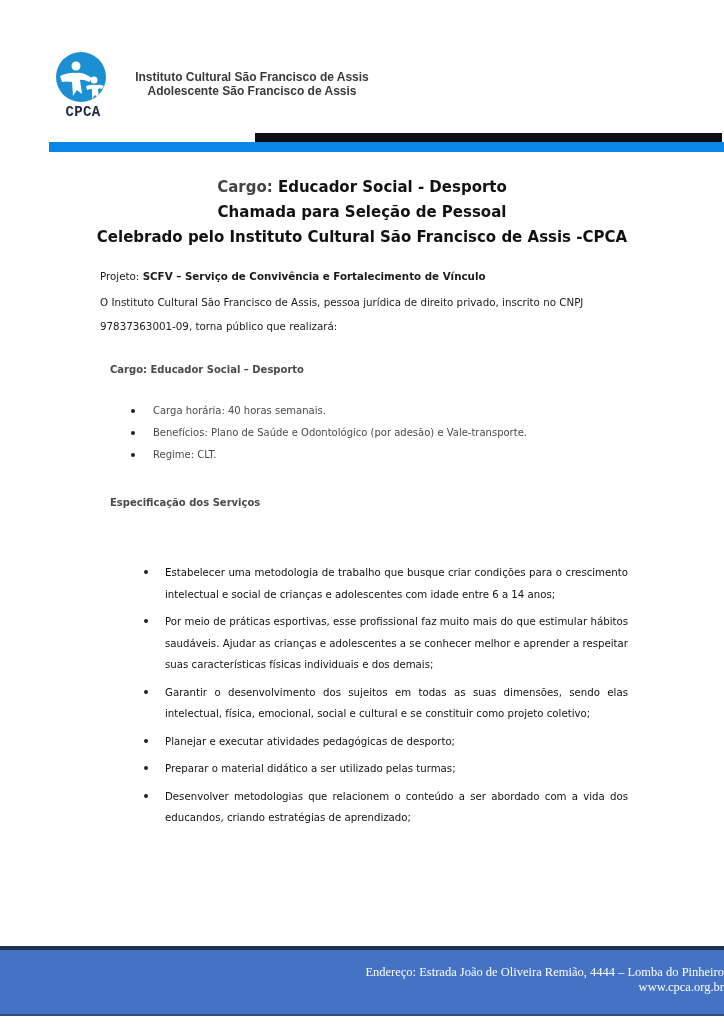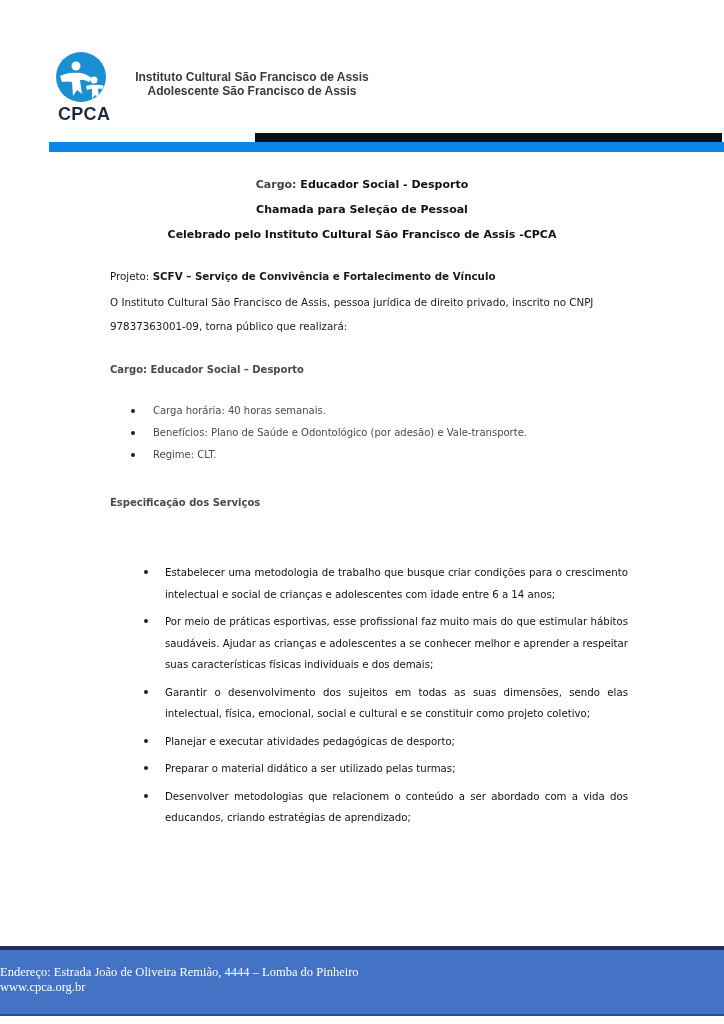--- a/index.html
+++ b/index.html
@@ -4,49 +4,49 @@
   <style>
     html, body { margin: 0; padding: 0; background: #ffffff; }
     body { width: 724px; height: 1024px; position: relative; overflow: hidden;
            font-family: "DejaVu Sans", sans-serif; color: #111; }
     .abs { position: absolute; }
 
     
     .logo { left: 56px; top: 52px; width: 50px; height: 50px; border-radius: 50%; background: #1b8fd2; overflow: hidden; }
     .logo svg { display: block; }
     .logo-text { left: 58px; top: 104px; width: 50px; text-align: center;
-                 font-family: Liberation Sans, sans-serif; font-weight: bold; font-size: 18px; color: #1e2a44; letter-spacing: 0.3px; }
+                 font-family: Liberation Mono, monospace; font-weight: bold; font-size: 14px; color: #1e2a44; letter-spacing: 0.3px; }
     .org-lines { left: 122px; top: 70px; width: 260px; text-align: center;
                  font-family: "Liberation Sans", sans-serif; font-weight: bold; font-size: 12px; line-height: 14px; color: #3a3a3a; }
     .org-lines div { white-space: nowrap; }
     .bar-black { left: 255px; top: 133px; width: 467px; height: 9px; background: #0d0f14; }
     .bar-blue { left: 49px; top: 142px; width: 675px; height: 10px; background: #0a86e8; }
 
     
     .title { left: 0; width: 724px; text-align: center; font-family: "DejaVu Sans", sans-serif;
-             font-size: 11px; font-weight: bold; color: #111; white-space: nowrap; }
+             font-size: 15px; font-weight: bold; color: #111; white-space: nowrap; }
     .title .lbl { color: #444; }
 
-    .para { left: 110px; width: 505px; font-family: "DejaVu Sans", sans-serif; font-size: 10.3px; color: #1a1a1a; white-space: nowrap; }
+    .para { left: 100px; width: 505px; font-family: "DejaVu Sans", sans-serif; font-size: 10.3px; color: #1a1a1a; white-space: nowrap; }
     .para b { font-weight: bold; }
     .subhead { left: 110px; font-family: "DejaVu Sans", sans-serif; font-size: 10px; font-weight: bold; color: #4a4a4a; white-space: nowrap; }
 
     .list1 { left: 130px; top: 404px; margin: 0; padding: 0; list-style: none; }
     .list1 li { position: relative; padding-left: 23px; height: 22px; line-height: 14px;
                 font-family: "DejaVu Sans", sans-serif; font-size: 10px; color: #4a4a4a; white-space: nowrap; }
     .list1 li::before, .list2 li::before { content: ""; position: absolute; left: 1px; top: 5px; width: 4px; height: 4px; border-radius: 50%; background: #222; }
 
     .list2 { left: 131px; top: 550px; margin: 12px; padding: 0; list-style: none; width: 485px; }
     .list2 li { position: relative; padding-left: 22px; line-height: 21.5px;
                 font-family: "DejaVu Sans", sans-serif; font-size: 10.2px; color: #111; text-align: justify; margin-bottom: 6px; }
     .list2 li::before { top: 8px; }
 
     
     .footer { left: 0; top: 946px; width: 724px; height: 68px; background: #4472c4; border-top: 4px solid #1f3050;
-              box-sizing: border-box; text-align: left; font-family: "Liberation Serif", serif; color: #ffffff; font-size: 12.5px; line-height: 14.5px; padding-top: 15px; }
+              box-sizing: border-box; text-align: right; font-family: "Liberation Serif", serif; color: #ffffff; font-size: 12.5px; line-height: 14.5px; padding-top: 15px; }
     .footer-edge { left: 0; top: 1014px; width: 724px; height: 2px; background: #2d4d85; }
   </style>
 </head>
 <body>
 
 <div class="abs logo">
   <svg width="50" height="50" viewBox="0 0 50 50">
     <circle cx="20" cy="14" r="4.5" fill="#fff"></circle>
     <path d="M4 24 Q14 20 20 21 Q27 20 36 26 L33 30 Q27 27 24 28 L26 42 L21 38 L17 44 L16 30 Q10 29 6 30 Z" fill="#fff"></path>
     <circle cx="38" cy="28" r="3.5" fill="#fff"></circle>

